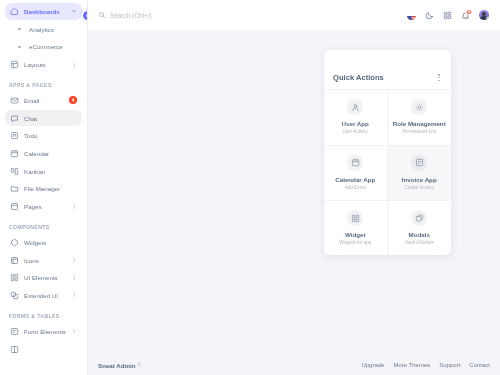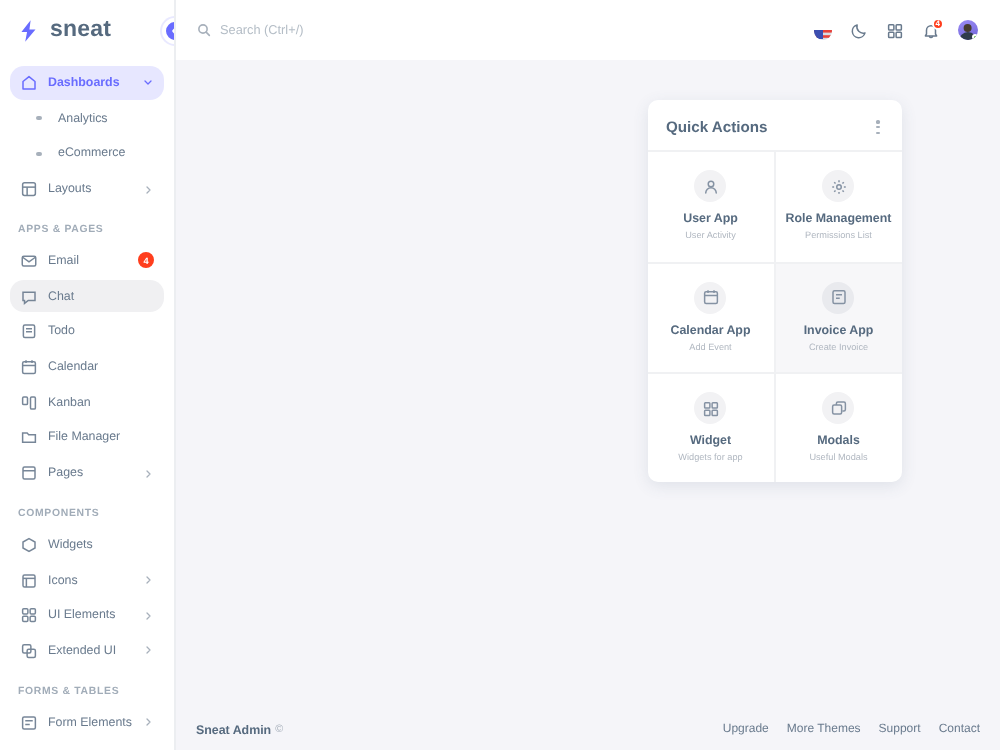--- a/index.html
+++ b/index.html
@@ -152,21 +152,21 @@
   .qa-card {
     position: absolute; left: 236px; top: 20px;
     width: 127px;
     background: #fff;
     border-radius: 5px;
     box-shadow: 0 2px 8px rgba(67,89,113,.12);
     overflow: hidden;
   }
   .qa-head {
     display: flex; align-items: center; justify-content: space-between;
-    padding: 9px 9px 7px 9px;
+    padding: 23px 9px 7px 9px;
   }
   .qa-title { font-size: 7.6px; font-weight: 600; color: #566a7f; }
   .qa-kebab {
     color: #a7b0bb; display:flex; flex-direction:column; gap:1.2px;
     cursor:pointer; padding:1px 2px;
   }
   .qa-kebab i { width:1.6px;height:1.6px;border-radius:50%;background:#a7b0bb;display:block; }
   .qa-grid {
     display: grid; grid-template-columns: 1fr 1fr;
   }
@@ -200,28 +200,20 @@
   .footer-links { display: flex; gap: 9px; }
   .footer-links a { color: #697a8d; text-decoration: none; cursor: pointer; font-size:6px;}
 </style>
 </head>
 <body>
 
 <div class="app">
 
   <aside class="sidebar">
 
-    <div class="brand">
-      <span class="brand-mark">
-        <svg viewBox="0 0 24 24" width="13" height="13">
-          <path d="M13.5 2 L5 13 h5.2 l-1.7 9 L18 10.5 h-5.6 Z" fill="#696cff"></path>
-        </svg>
-      </span>
-      <span class="brand-text">sneat</span>
-    </div>
 
     <div class="collapse-btn">
       <svg viewBox="0 0 24 24" width="7" height="7" fill="none" stroke="#fff" stroke-width="3.5" stroke-linecap="round" stroke-linejoin="round">
         <polyline points="14,6 9,12 14,18"></polyline>
       </svg>
     </div>
 
     <nav class="nav">
 
       <div class="nav-item active">

